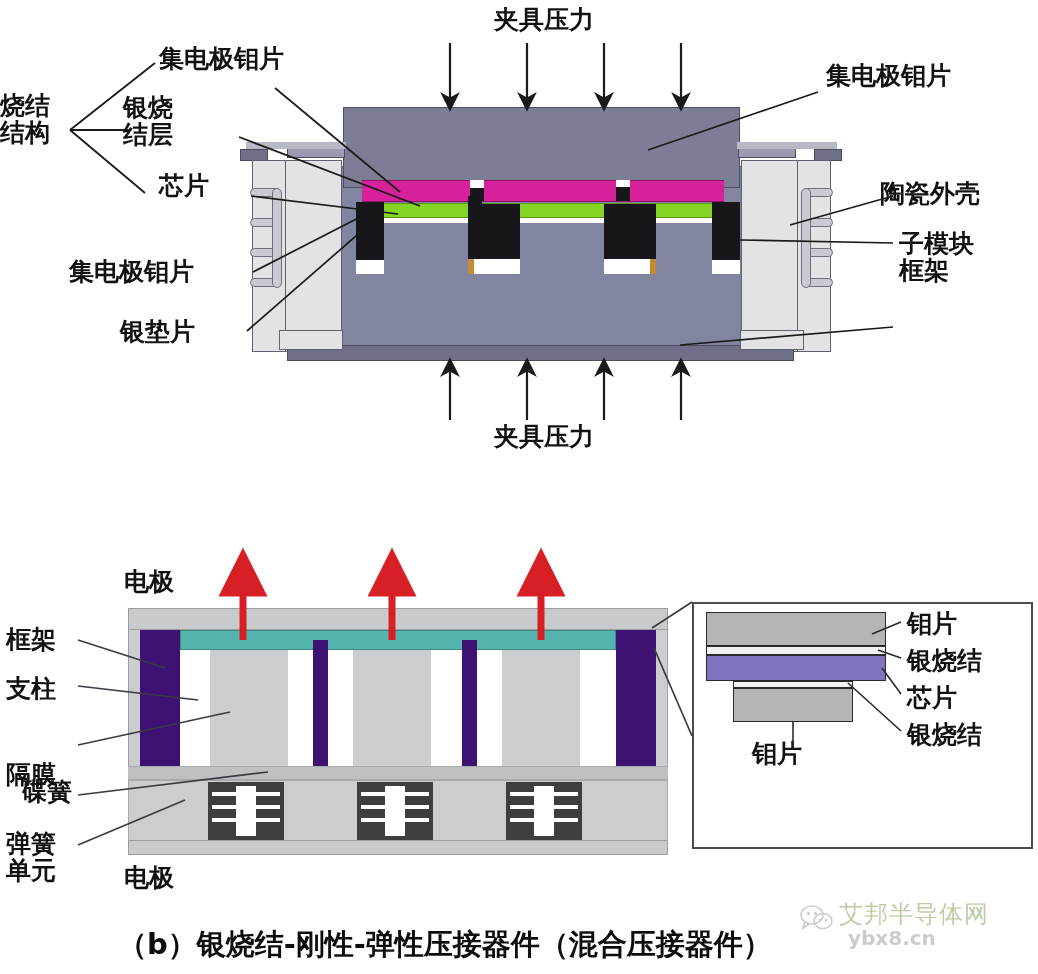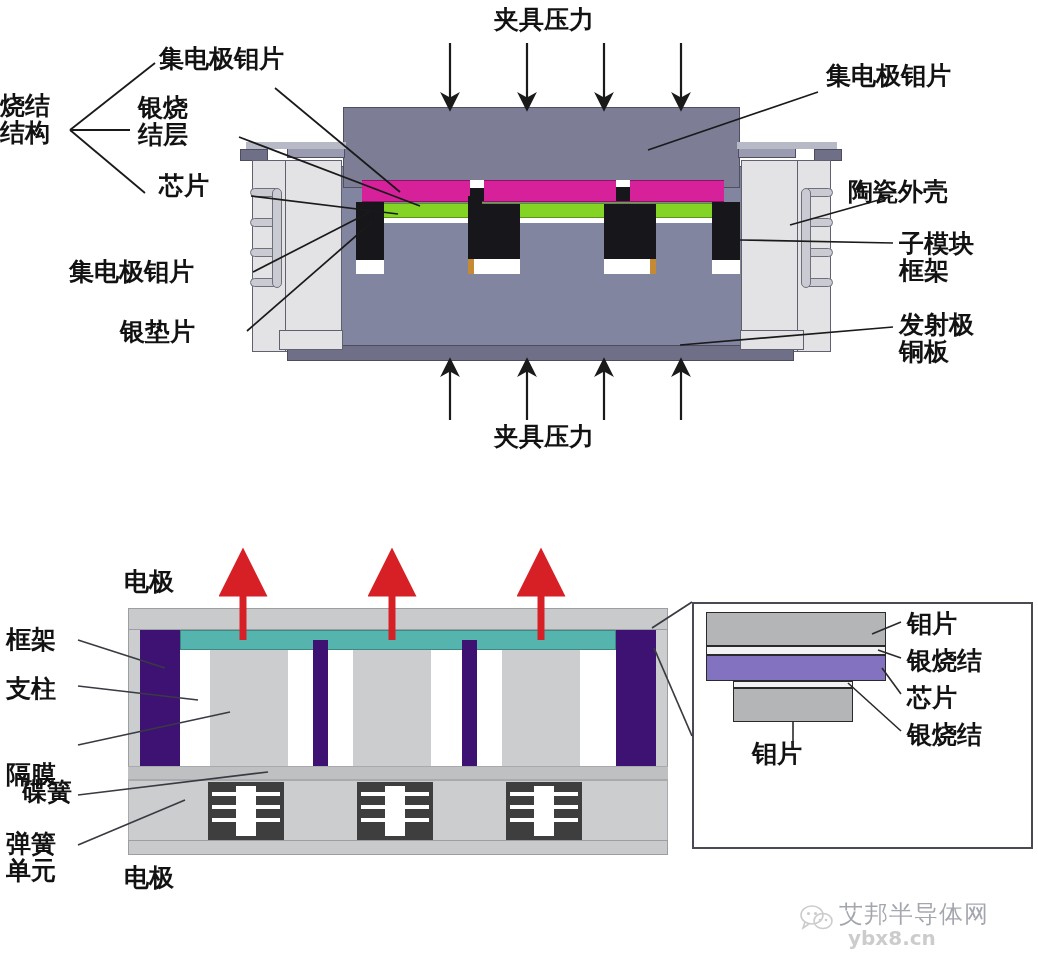--- a/index.html
+++ b/index.html
@@ -42,21 +42,21 @@
   .b-springbox{background:#3e3e3e;}
   .b-springwhite{background:#ffffff;}
   .b-lowerbg{background:#cccdcf;border:1px solid #a9aaad;}
   .b-inset{border:2px solid #4a4a52;background:#ffffff;}
   .ins-moly{background:#b4b5b7;border:1.5px solid #2a2a2a;}
   .ins-sinter{background:#f2f2f4;border:1px solid #2a2a2a;}
   .ins-chip{background:#8372c0;border:1.5px solid #2a2a2a;}
 
   
   #watermark{position:absolute;opacity:.38;}
-  .wm-text{font-size:24px;color:#0f172a;font-weight:400;letter-spacing:1px;}
+  .wm-text{font-size:24px;color:#4d7c0f;font-weight:400;letter-spacing:1px;}
   .wm-url{font-size:20px;color:#7a7a7a;font-weight:700;}
 </style>
 </head>
 <body>
 
 <div class="stage">
 
   <div id="panel-a">
 
     <div class="lbl" style="left:494px;top:6px;">夹具压力</div>
@@ -109,34 +109,32 @@
     <div class="box a-orange" style="left:650px;top:259px;width:6px;height:15px;"></div>
 
     <div class="box a-black" style="left:712px;top:202px;width:28px;height:72px;"></div>
     <div class="box a-white" style="left:712px;top:260px;width:28px;height:14px;"></div>
 
     <div class="box a-darkgray" style="left:287px;top:345px;width:507px;height:16px;"></div>
     <div class="box a-ceramic" style="left:279px;top:330px;width:64px;height:20px;"></div>
     <div class="box a-ceramic" style="left:740px;top:330px;width:64px;height:20px;"></div>
 
     <div class="lbl" style="left:159px;top:45px;">集电极钼片</div>
-    <div class="lbl" style="left:138px;top:94px;text-align:right;">银烧
+    <div class="lbl" style="left:123px;top:94px;text-align:right;">银烧
 结层</div>
     <div class="lbl" style="left:159px;top:172px;">芯片</div>
     <div class="lbl" style="left:69px;top:258px;">集电极钼片</div>
     <div class="lbl" style="left:120px;top:318px;">银垫片</div>
     <div class="lbl" style="left:0px;top:92px;">烧结
 结构</div>
 
     <div class="lbl" style="left:826px;top:62px;">集电极钼片</div>
-    <div class="lbl" style="left:848px;top:180px;font-family:Liberation Mono, monospace;">陶瓷外壳</div>
+    <div class="lbl" style="left:880px;top:180px;">陶瓷外壳</div>
     <div class="lbl" style="left:899px;top:230px;">子模块
 框架</div>
-    <div class="lbl" style="left:899px;top:311px;">发射极
-铜板</div>
 
     <div class="lbl" style="left:494px;top:423px;">夹具压力</div>
 
   </div>
 
   <div id="panel-b">
 
     <div class="lbl" style="left:124px;top:38px;">电极</div>
     <div class="lbl" style="left:124px;top:334px;">电极</div>
 
@@ -200,20 +198,21 @@
     <div class="box ins-chip" style="left:706px;top:125px;width:180px;height:26px;"></div>
     <div class="box ins-sinter" style="left:733px;top:151px;width:120px;height:7px;"></div>
     <div class="box ins-moly" style="left:733px;top:158px;width:120px;height:34px;"></div>
 
     <div class="lbl" style="left:907px;top:80px;">钼片</div>
     <div class="lbl" style="left:907px;top:117px;">银烧结</div>
     <div class="lbl" style="left:907px;top:154px;">芯片</div>
     <div class="lbl" style="left:907px;top:191px;">银烧结</div>
     <div class="lbl" style="left:752px;top:210px;">钼片</div>
 
+    <div class="cap" style="left:118px;top:395px;">（b）银烧结-刚性-弹性压接器件（混合压接器件）</div>
   </div>
 
   <svg class="lines" viewBox="0 0 1038 974">
     <defs>
       <marker id="ah" markerWidth="9" markerHeight="9" refX="5" refY="4.5" orient="auto">
         <path d="M0,0 L9,4.5 L0,9 L2.5,4.5 Z" fill="#1a1a1a"></path>
       </marker>
       <marker id="ahr" markerWidth="7" markerHeight="7" refX="3.5" refY="3.5" orient="auto">
         <path d="M0,0 L7,3.5 L0,7 Z" fill="#d62026"></path>
       </marker>

